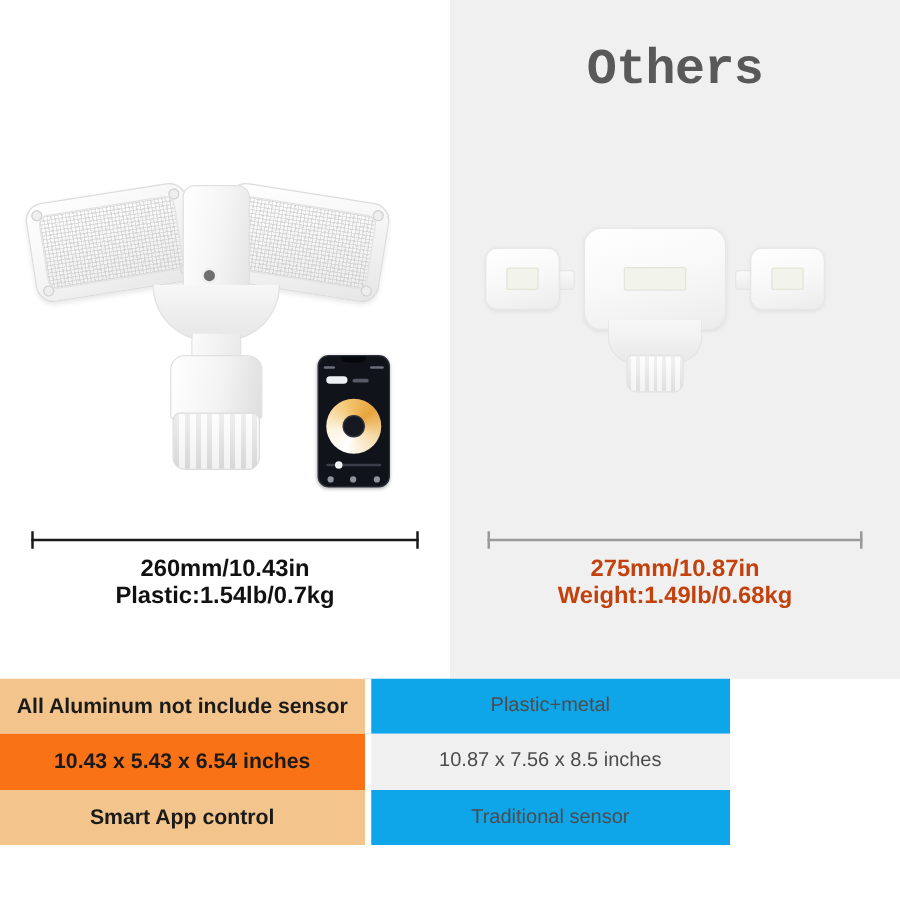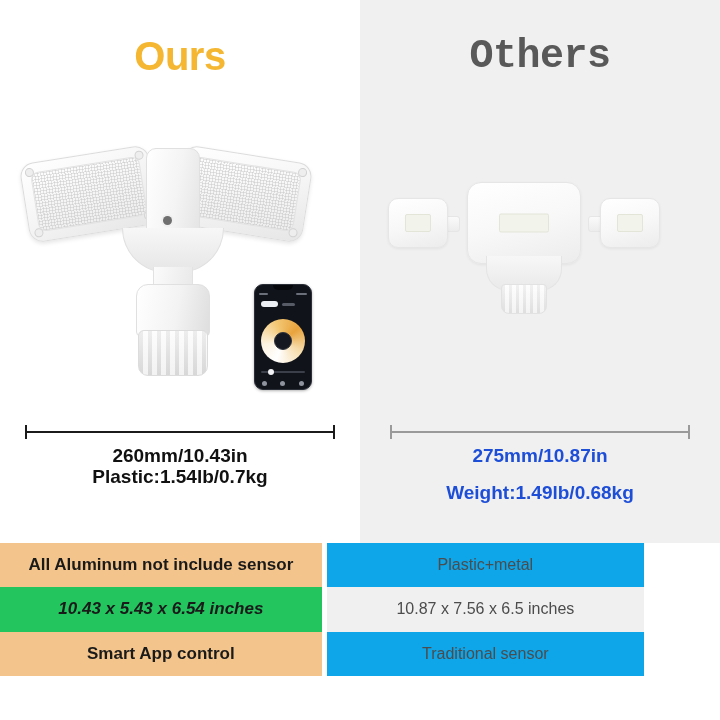--- a/index.html
+++ b/index.html
@@ -72,27 +72,27 @@
   #bar-others .dim-line, #bar-others .dim-cap { background: #9a9a9a; }
 
   .dim-text {
     text-align: center;
     font-size: 19px;
     font-weight: bold;
     line-height: 21px;
     margin-top: 6px;
   }
   #dim-ours .dim-text { color: #111111; }
-  #dim-others .dim-text { color: #1d4ed8; }
+  #dim-others .dim-text { color: #c2410c; }
 
   
   #spec-table {
     position: absolute;
     left: 0; top: 543px;
-    width: 644px; height: 177px;
+    width: 584px; height: 177px;
   }
   .spec-row {
     display: flex;
     height: 44.25px;
   }
   .spec-cell {
     display: flex;
     align-items: center;
     justify-content: center;
     text-align: center;
@@ -108,21 +108,21 @@
   }
   .cell-others {
     width: 360px;
     font-size: 16px;
     font-weight: normal;
     color: #4c4c4c;
     border-left: 5px solid #ffffff;
   }
   .spec-row.odd .cell-ours   { background: #f3c48c; }
   .spec-row.odd .cell-others { background: #0ea5e9; }
-  .spec-row.even .cell-ours   { background: #22c55e; font-style: italic; }
+  .spec-row.even .cell-ours   { background: #f97316; }
   .spec-row.even .cell-others { background: #f0f0f0; }
 
   
   .product { position: absolute; }
 
   
   #product-ours { left: 18px; top: 140px; width: 300px; height: 250px; }
 
   .panel-ours {
     position: absolute;
@@ -356,21 +356,20 @@
     border: 1px solid #e2e2e2;
   }
 </style>
 </head>
 <body>
 
 <div id="compare-area">
 
   <div class="pane" id="pane-ours">
 
-    <div class="pane-title" id="title-ours">Ours</div>
 
     <div class="product" id="product-ours">
 
       <div class="panel-ours" id="panel-left-ours">
         <div class="panel-inner"></div>
         <div class="screw tl"></div>
         <div class="screw tr"></div>
         <div class="screw bl"></div>
         <div class="screw br"></div>
       </div>
@@ -447,35 +446,35 @@
       <div id="pir-others"></div>
     </div>
 
     <div class="dim-block" id="dim-others">
       <div class="dim-bar" id="bar-others">
         <div class="dim-cap left"></div>
         <div class="dim-line"></div>
         <div class="dim-cap right"></div>
       </div>
       <div class="dim-text">275mm/10.87in</div>
-      <div class="dim-text" style="margin-top:16px">Weight:1.49lb/0.68kg</div>
+      <div class="dim-text" style="margin-top:0">Weight:1.49lb/0.68kg</div>
     </div>
   </div>
 </div>
 
 <div id="spec-table">
 
   <div class="spec-row odd">
     <div class="spec-cell cell-ours">All Aluminum not include sensor</div>
     <div class="spec-cell cell-others">Plastic+metal</div>
   </div>
 
   <div class="spec-row even">
     <div class="spec-cell cell-ours">10.43 x 5.43 x 6.54 inches</div>
-    <div class="spec-cell cell-others">10.87 x 7.56 x 6.5 inches</div>
+    <div class="spec-cell cell-others">10.87 x 7.56 x 8.5 inches</div>
   </div>
 
   <div class="spec-row odd">
     <div class="spec-cell cell-ours">Smart App control</div>
     <div class="spec-cell cell-others">Traditional sensor</div>
   </div>
 
 </div>
 
 </body></html>

